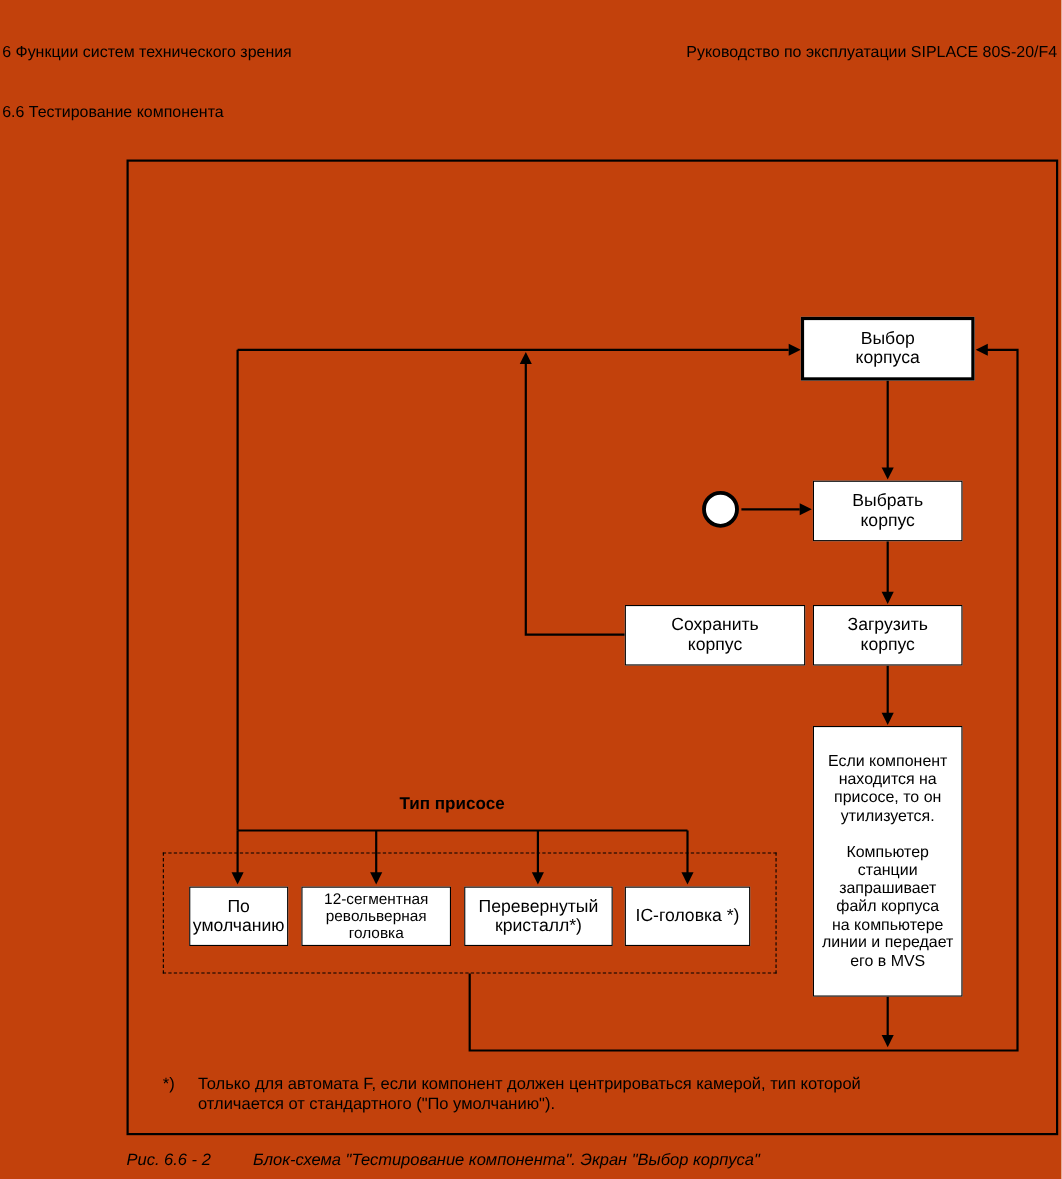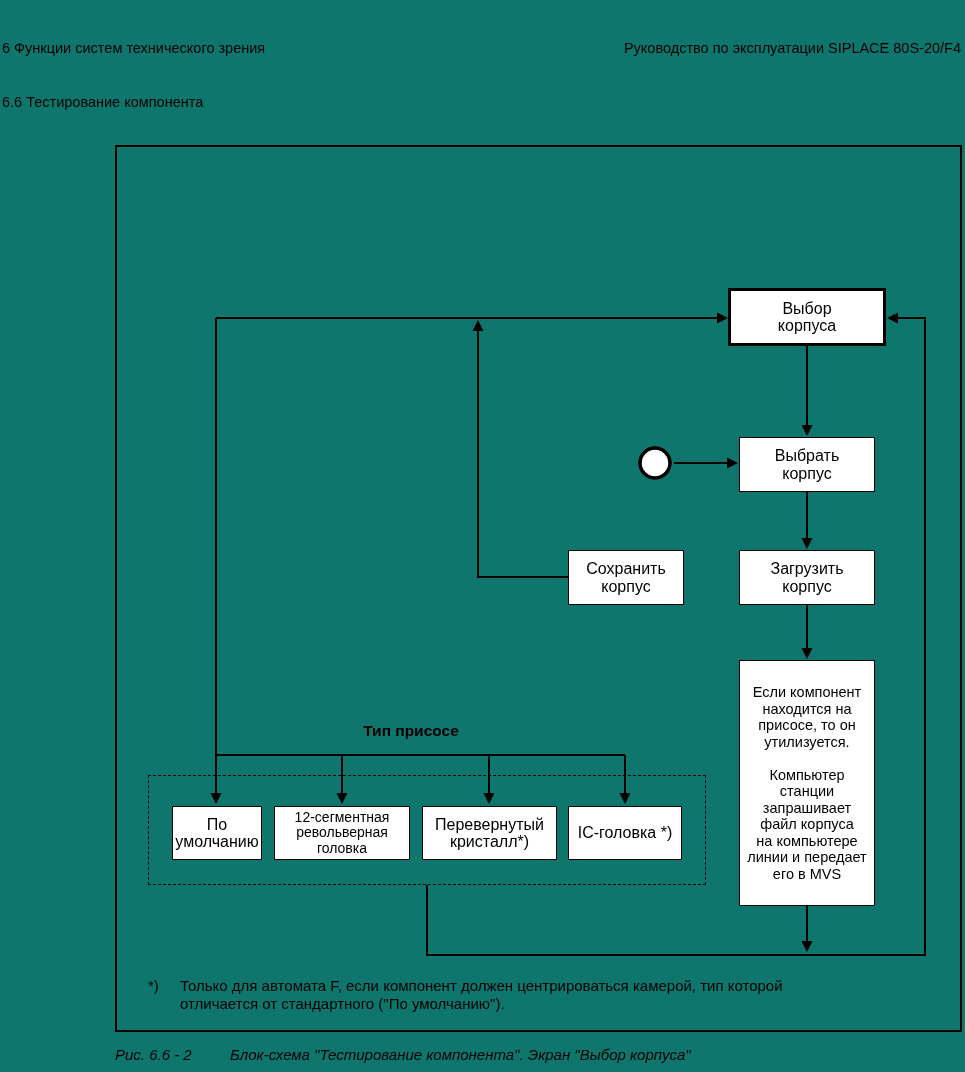--- a/index.html
+++ b/index.html
@@ -1,18 +1,18 @@
 <!DOCTYPE html>
 <html><head>
 <meta charset="utf-8">
 <style>
   * { margin:0; padding:0; box-sizing:border-box; }
   html,body { background:#fff; }
   body { font-family:"Liberation Sans", sans-serif; color:#000; }
-  .page { position:relative; width:965px; height:1072px; background:#0f766e; overflow:hidden; }
+  .page { position:relative; width:965px; height:1072px; background:#c2410c; overflow:hidden; }
 
   .hdr { position:absolute; top:3px; font-size:14.5px; line-height:18px; white-space:pre; }
   .hdr-left  { left:2px; }
   .hdr-right { right:4px; text-align:right; }
 
   .frame { position:absolute; left:115px; top:145px; width:847px; height:887px; border:2px solid #000; background:transparent; }
 
   .dtitle { position:absolute; left:115px; top:186px; width:847px; text-align:center;
             font-size:20px; font-weight:bold; white-space:pre; z-index:2; }
 
@@ -86,21 +86,21 @@
   </svg>
 
   <div class="frame"></div>
 
   <div class="node bold-border" style="left:728px;top:288px;width:158px;height:58px;">Выбор
 корпуса</div>
 
   <div class="node" style="left:739px;top:437px;width:136px;height:55px;">Выбрать
 корпус</div>
 
-  <div class="node" style="left:568px;top:550px;width:116px;height:55px;">Сохранить
+  <div class="node" style="left:568px;top:550px;width:164px;height:55px;">Сохранить
 корпус</div>
 
   <div class="node" style="left:739px;top:550px;width:136px;height:55px;">Загрузить
 корпус</div>
 
   <div class="node note-node" style="left:739px;top:660px;width:136px;height:246px;">Если компонент
 находится на
 присосе, то он
 утилизуется.
 

